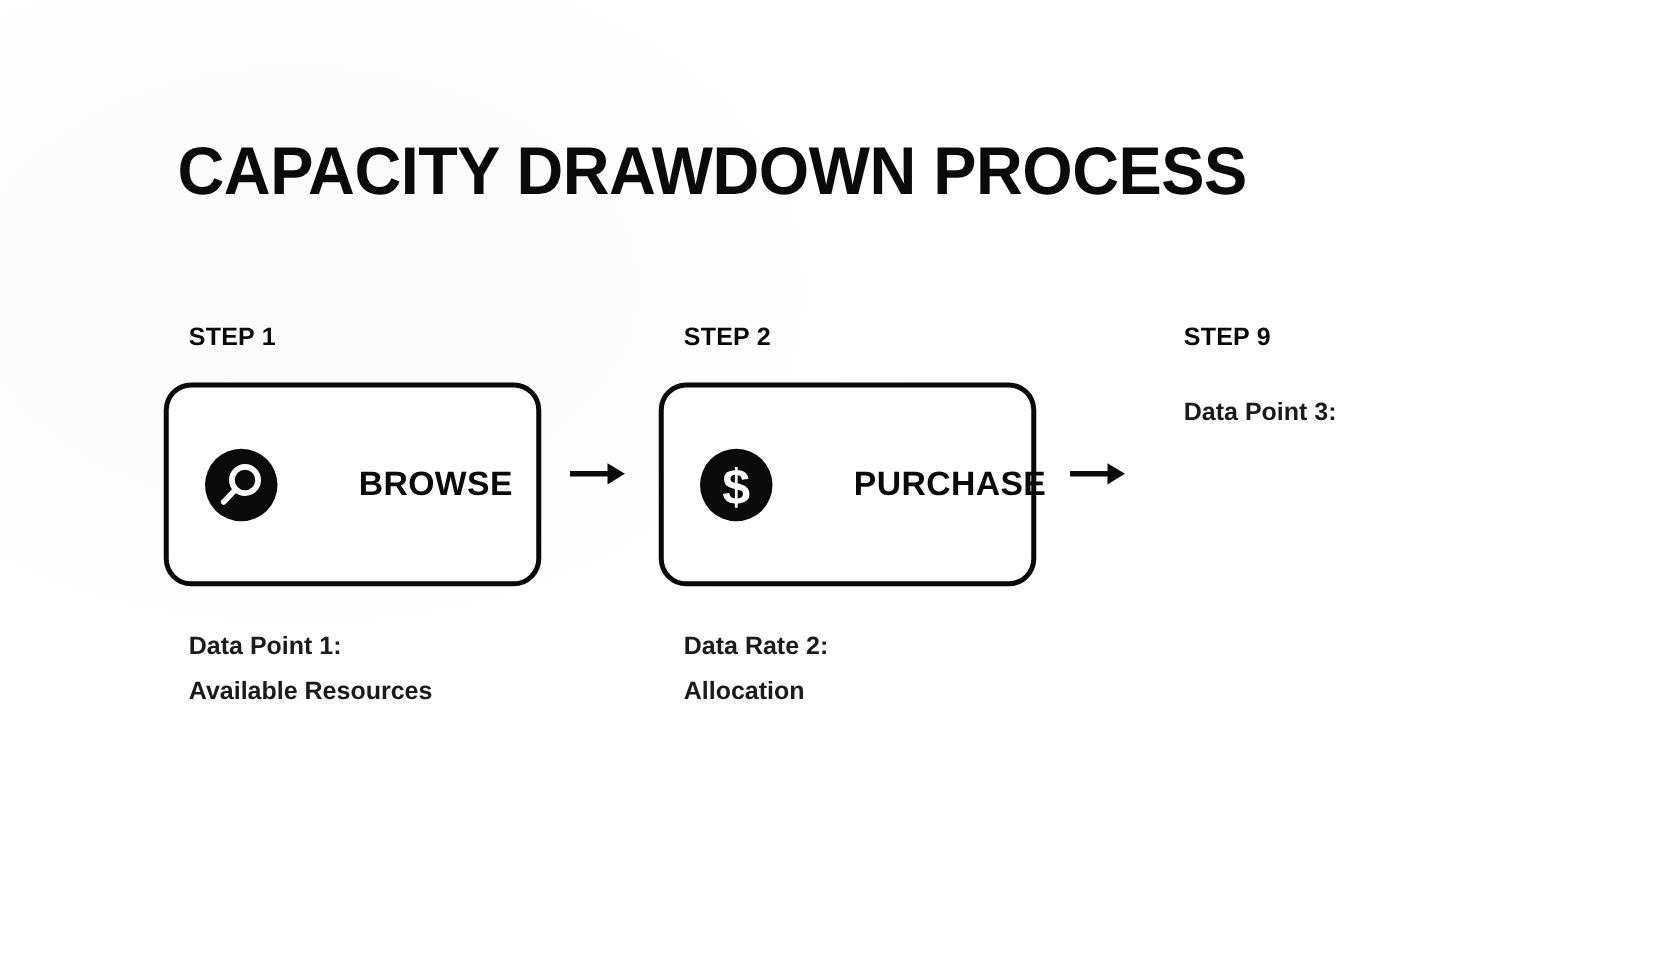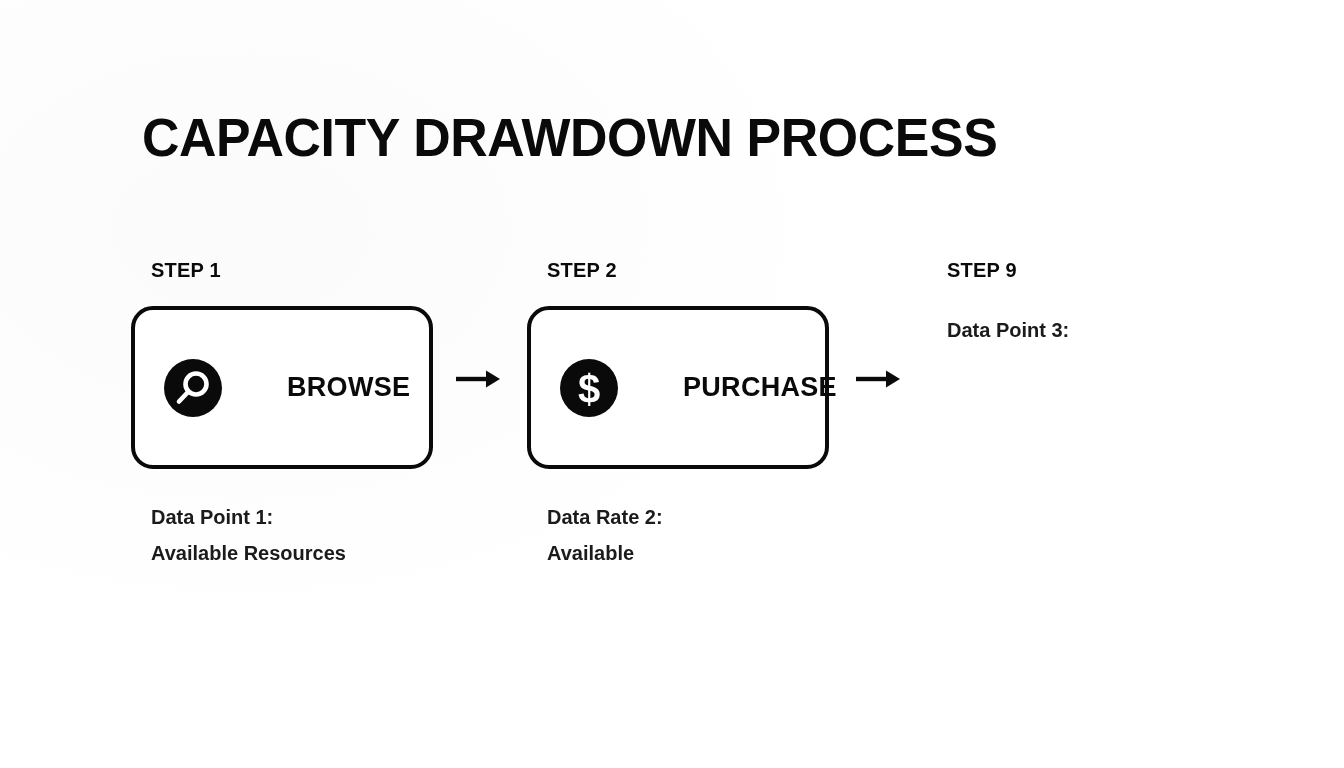--- a/index.html
+++ b/index.html
@@ -163,21 +163,21 @@
           <svg width="60" height="60" viewBox="0 0 60 60" aria-hidden="true">
             <circle cx="30" cy="30" r="29" fill="#0a0a0a"></circle>
             <text x="30" y="45" text-anchor="middle" font-family="Liberation Sans, sans-serif" font-size="40" font-weight="700" fill="#ffffff">$</text>
           </svg>
         </div>
         <div class="step-name">PURCHASE</div>
       </div>
 
       <div class="step-caption">
         <span class="cap-line">Data Rate 2:</span>
-        <span class="cap-line">Available</span>
+        <span class="cap-line">Allocation</span>
       </div>
     </div>
 
     <div class="arrow a2">
       <svg width="48" height="24" viewBox="0 0 48 24" aria-hidden="true">
         <line x1="1" y1="12" x2="33" y2="12" stroke="#0a0a0a" stroke-width="4.4"></line>
         <path d="M31 3.5 L45 12 L31 20.5 Z" fill="#0a0a0a"></path>
       </svg>
     </div>
 

